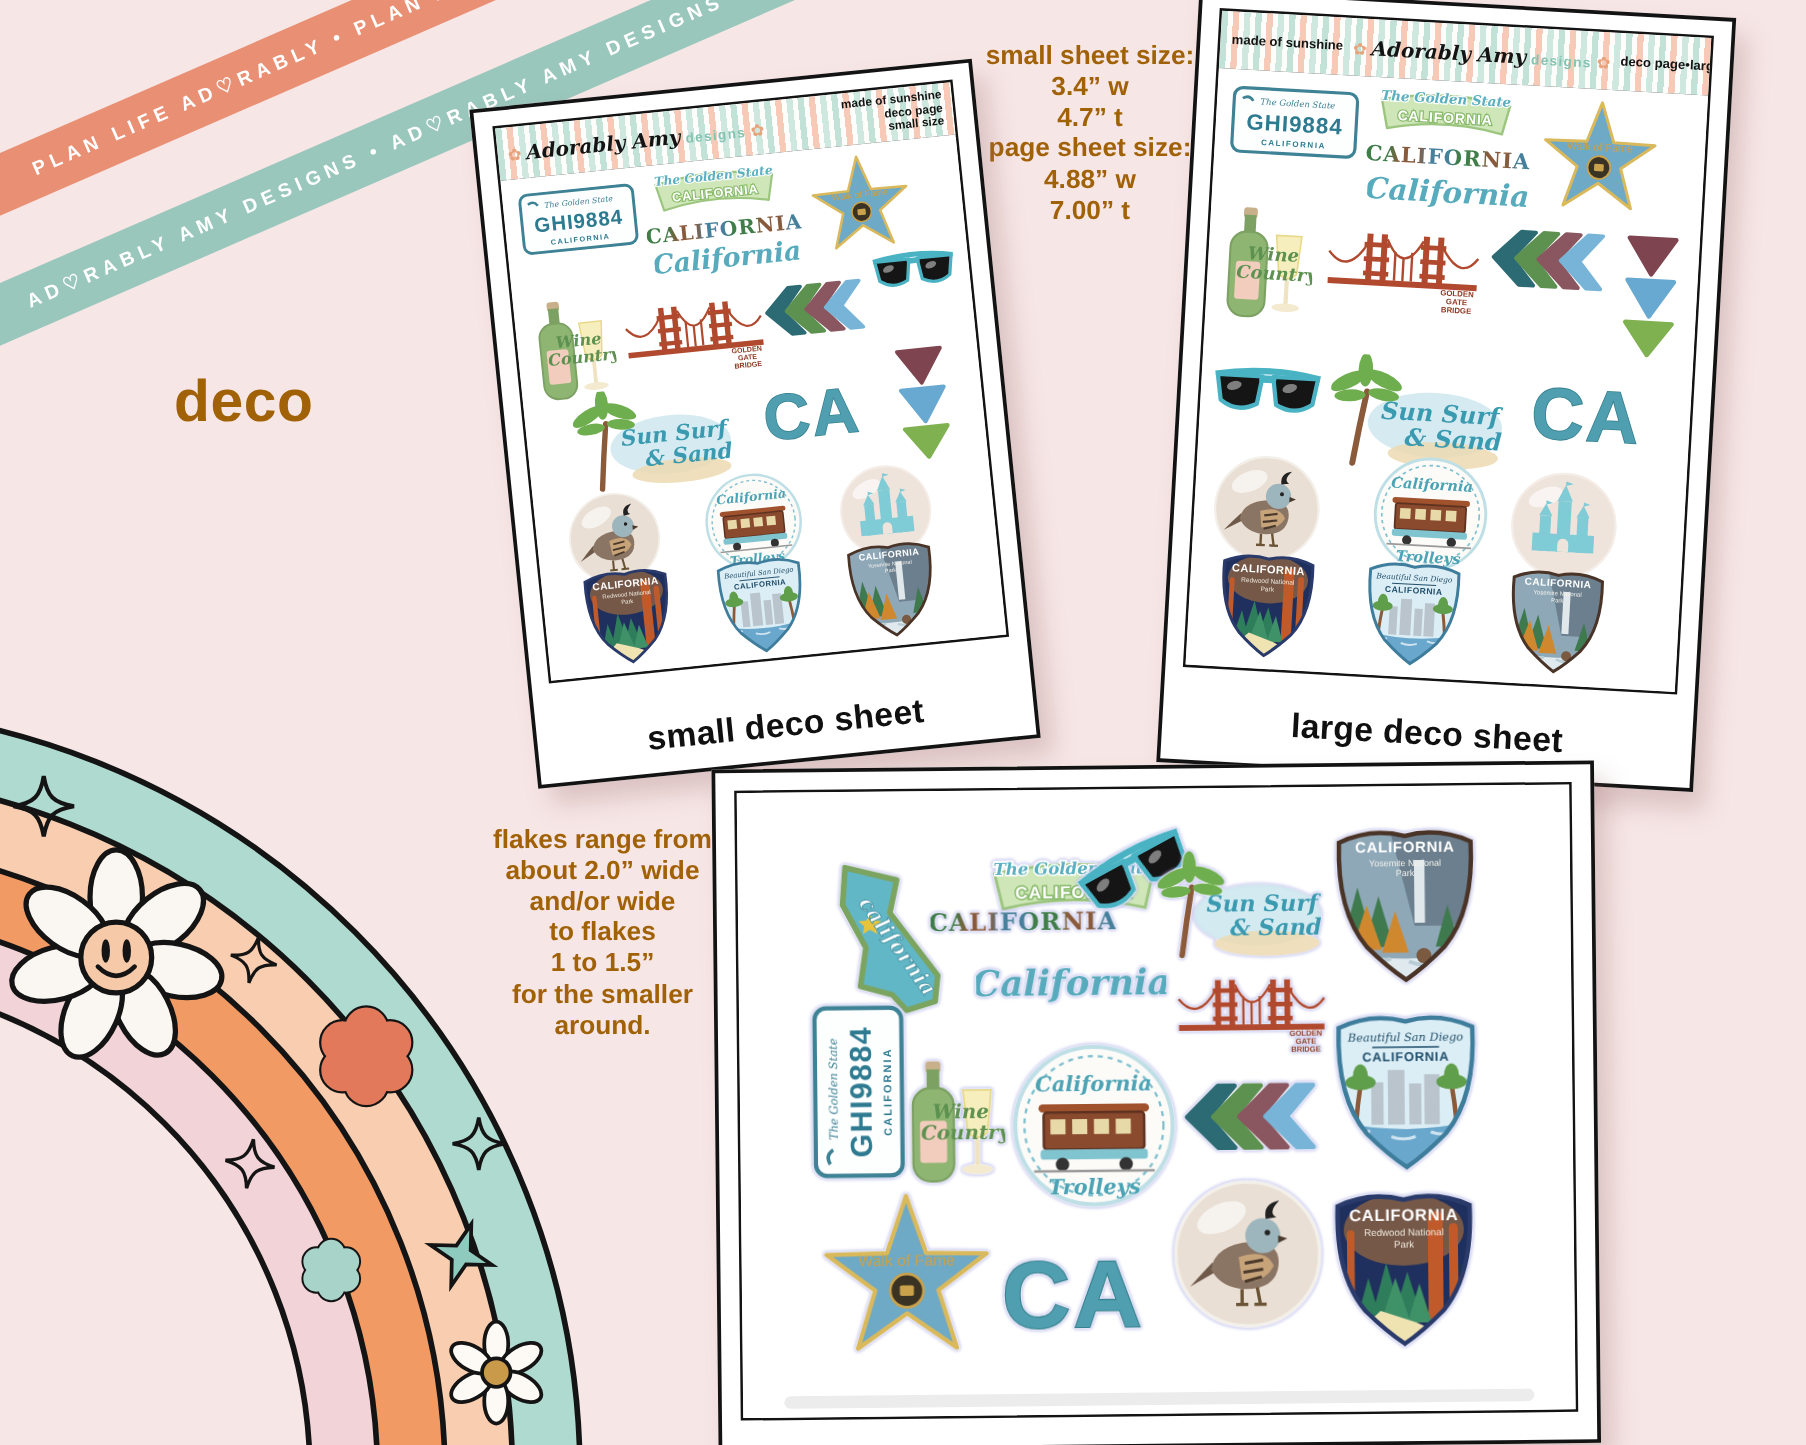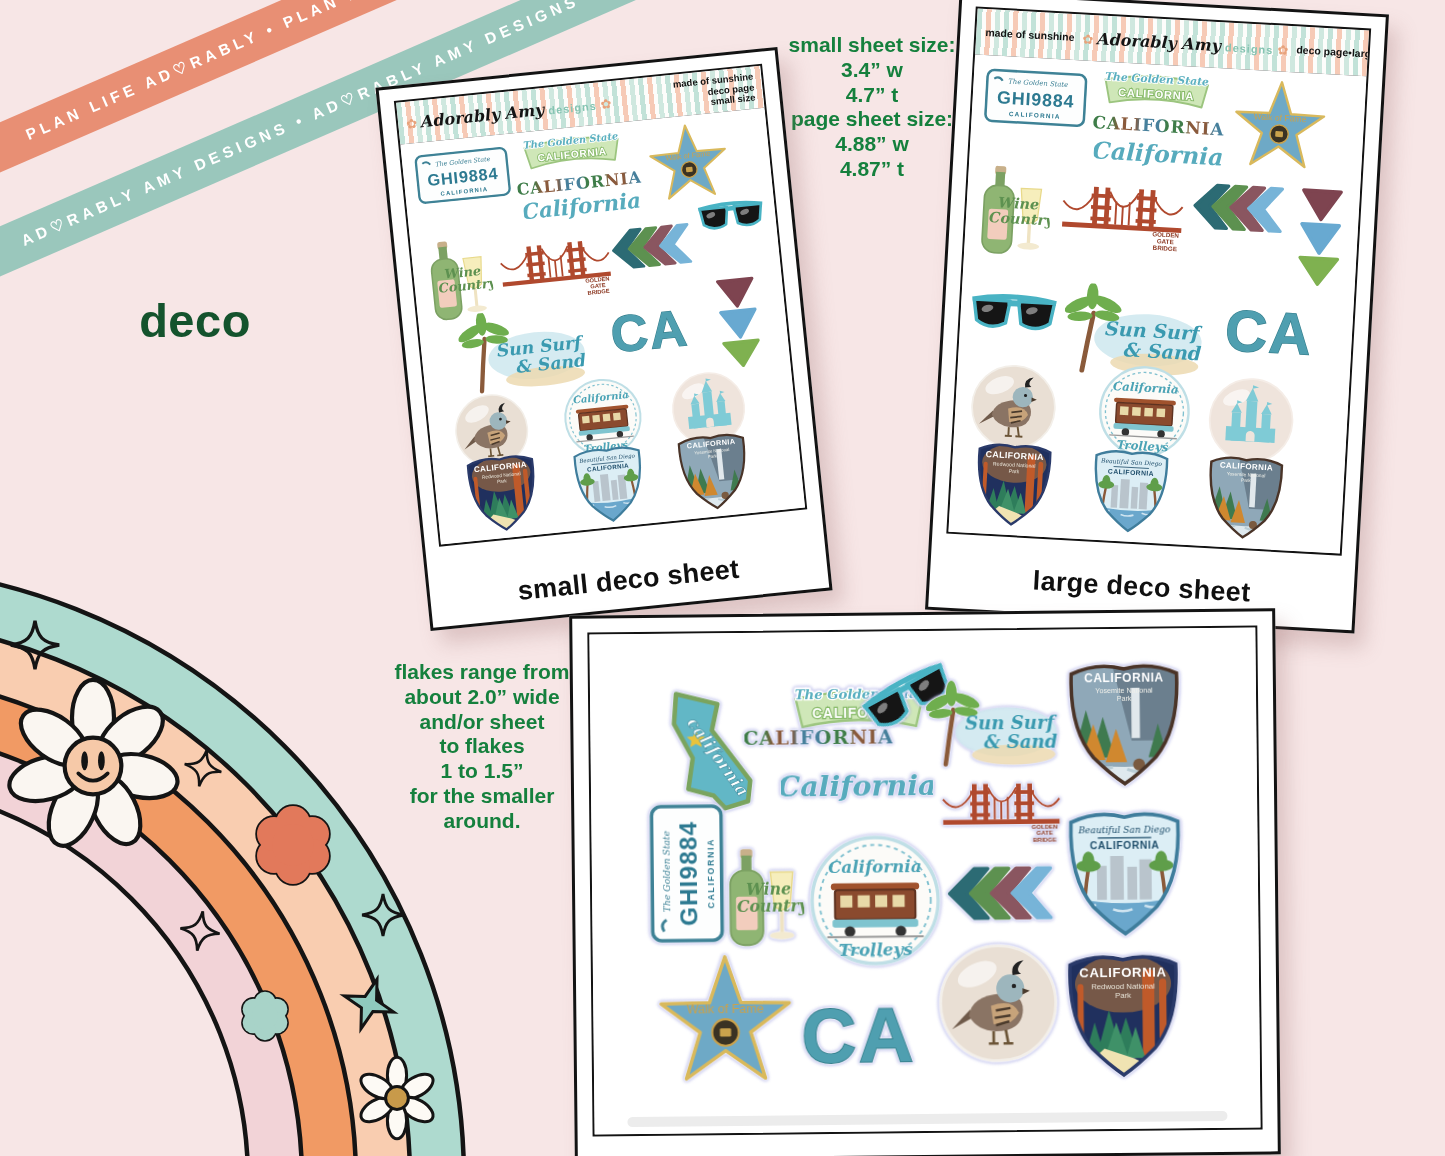--- a/index.html
+++ b/index.html
@@ -6,22 +6,22 @@
   #stage{position:relative;width:1445px;height:1156px;overflow:hidden;
          background:#f7e6e6;font-family:"Liberation Sans",sans-serif;}
   
   .ribbon{position:absolute;height:46px;display:flex;align-items:center;justify-content:center;
           color:#fff;font-weight:bold;font-size:15.5px;letter-spacing:4.5px;white-space:nowrap;
           transform-origin:0 50%;z-index:1;overflow:hidden;}
   #ribbon-orange{width:640px;left:-22px;top:134px;background:#e88f74;transform:rotate(-23.5deg);}
   #ribbon-teal{width:780px;left:-22px;top:238px;background:#9ac7bc;transform:rotate(-23.5deg);}
   
   #page-title{position:absolute;left:70px;top:296px;width:250px;text-align:center;z-index:2;
-              font-size:47px;font-weight:700;line-height:1.06;color:#14532d;letter-spacing:.5px;}
-  .info{position:absolute;text-align:center;font-size:21px;font-weight:600;line-height:1.18;color:#15803d;z-index:2;}
+              font-size:47px;font-weight:700;line-height:1.06;color:#a16207;letter-spacing:.5px;}
+  .info{position:absolute;text-align:center;font-size:21px;font-weight:600;line-height:1.18;color:#a16207;z-index:2;}
   #size-info{left:766px;top:33px;width:212px;}
   #flakes-info{left:372px;top:660px;width:220px;text-align:center;}
   .info span{display:block;}
   
   .card{position:absolute;background:#fff;border:3px solid #131313;z-index:3;
         box-shadow:10px 14px 20px rgba(150,105,105,.28);}
   .sheet{position:absolute;left:14px;right:14px;top:12px;border:2.5px solid #131313;background:#fff;overflow:hidden;}
   .caption{position:absolute;left:0;right:0;text-align:center;font-weight:600;font-size:27px;color:#101010;letter-spacing:.3px;}
   .sheet-header{position:absolute;left:0;right:0;top:0;display:flex;align-items:center;
       border-bottom:2.5px solid #131313;
@@ -75,27 +75,27 @@
   <div id="page-title">
     <span style="display:block">deco</span>
   </div>
 
   <div class="info" id="size-info">
     <span>small sheet size:</span>
     <span>3.4” w</span>
     <span>4.7” t</span>
     <span>page sheet size:</span>
     <span>4.88” w</span>
-    <span>4.87” t</span>
+    <span>7.00” t</span>
   </div>
 
   <div class="info" id="flakes-info">
     <span>flakes range from</span>
     <span>about 2.0” wide</span>
-    <span>and/or sheet</span>
+    <span>and/or wide</span>
     <span>to flakes</span>
     <span>1 to 1.5”</span>
     <span>for the smaller</span>
     <span>around.</span>
   </div>
 
   <svg id="rainbow" width="470" height="601" viewBox="0 0 470 601">
     <g stroke="#141414" stroke-width="4.5">
       <circle cx="-150" cy="625" r="614" fill="#aedacf"></circle>
       <circle cx="-150" cy="625" r="560" fill="#f9cdb0"></circle>

